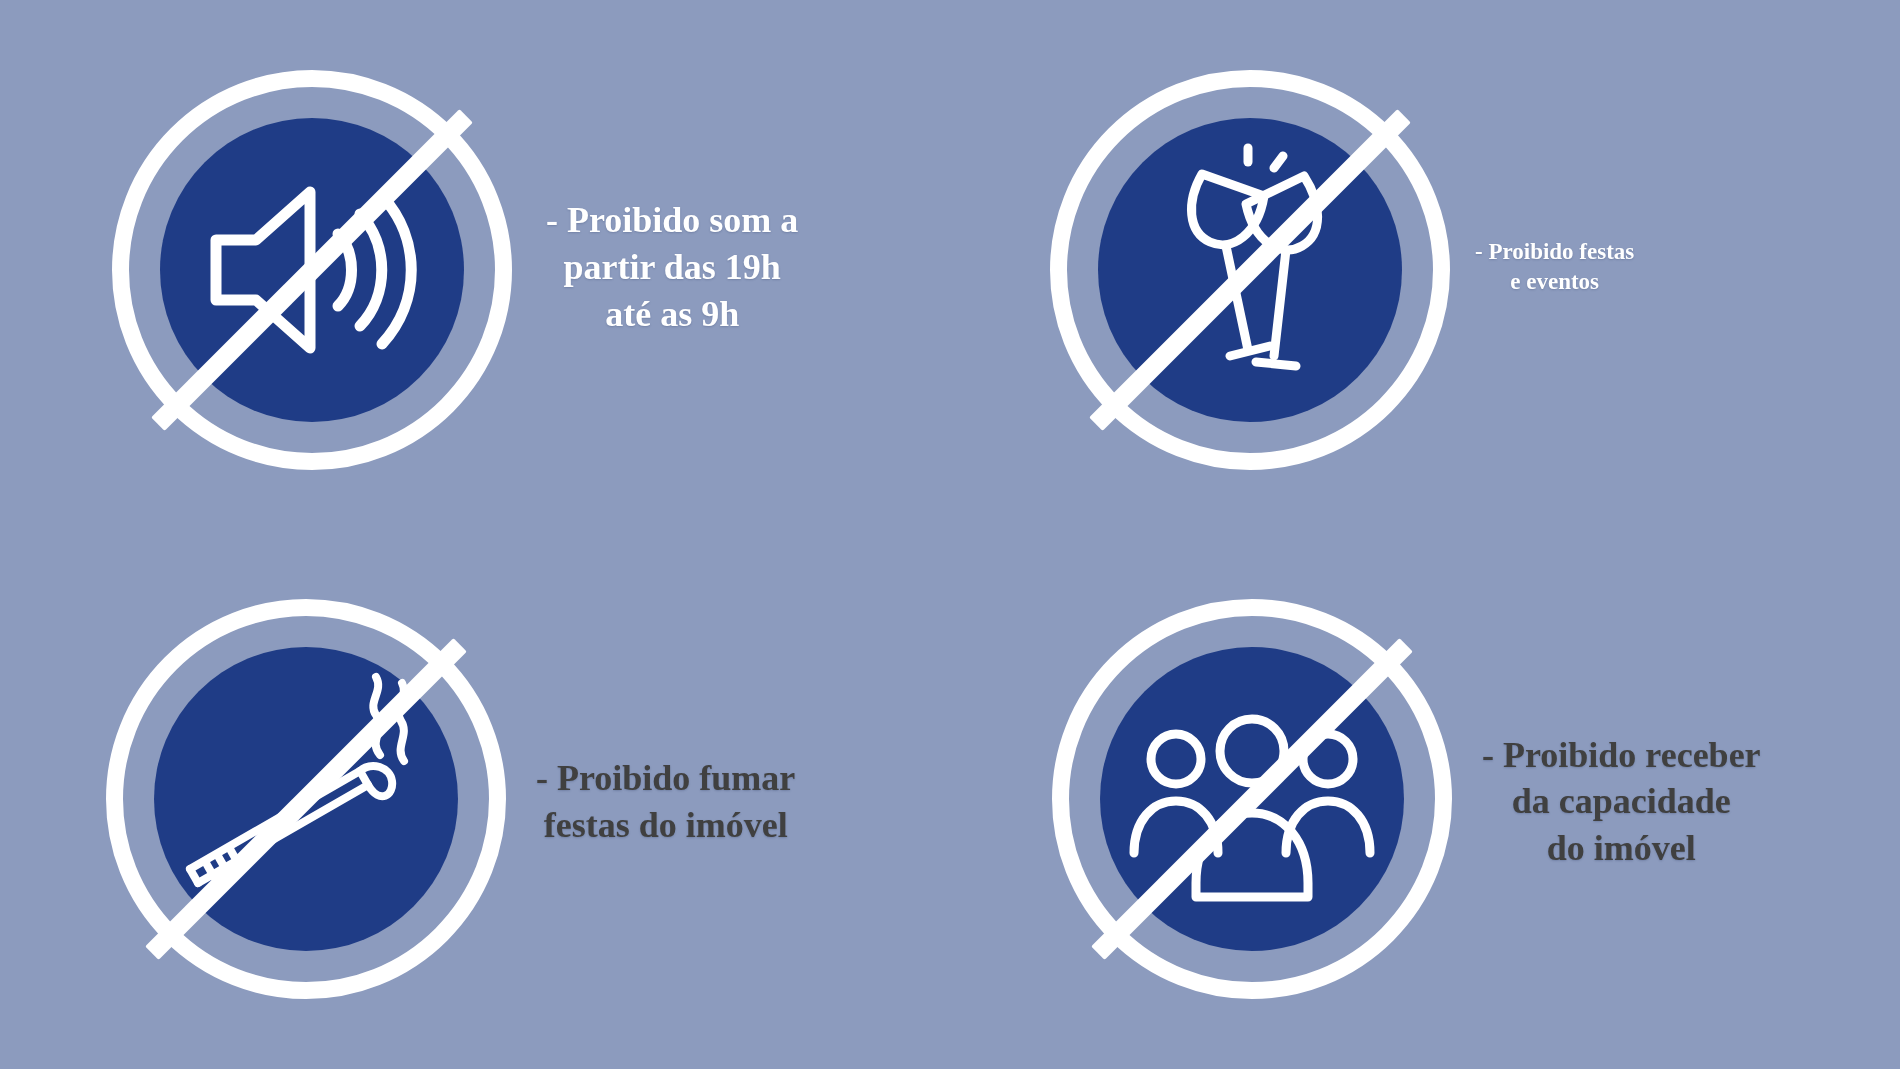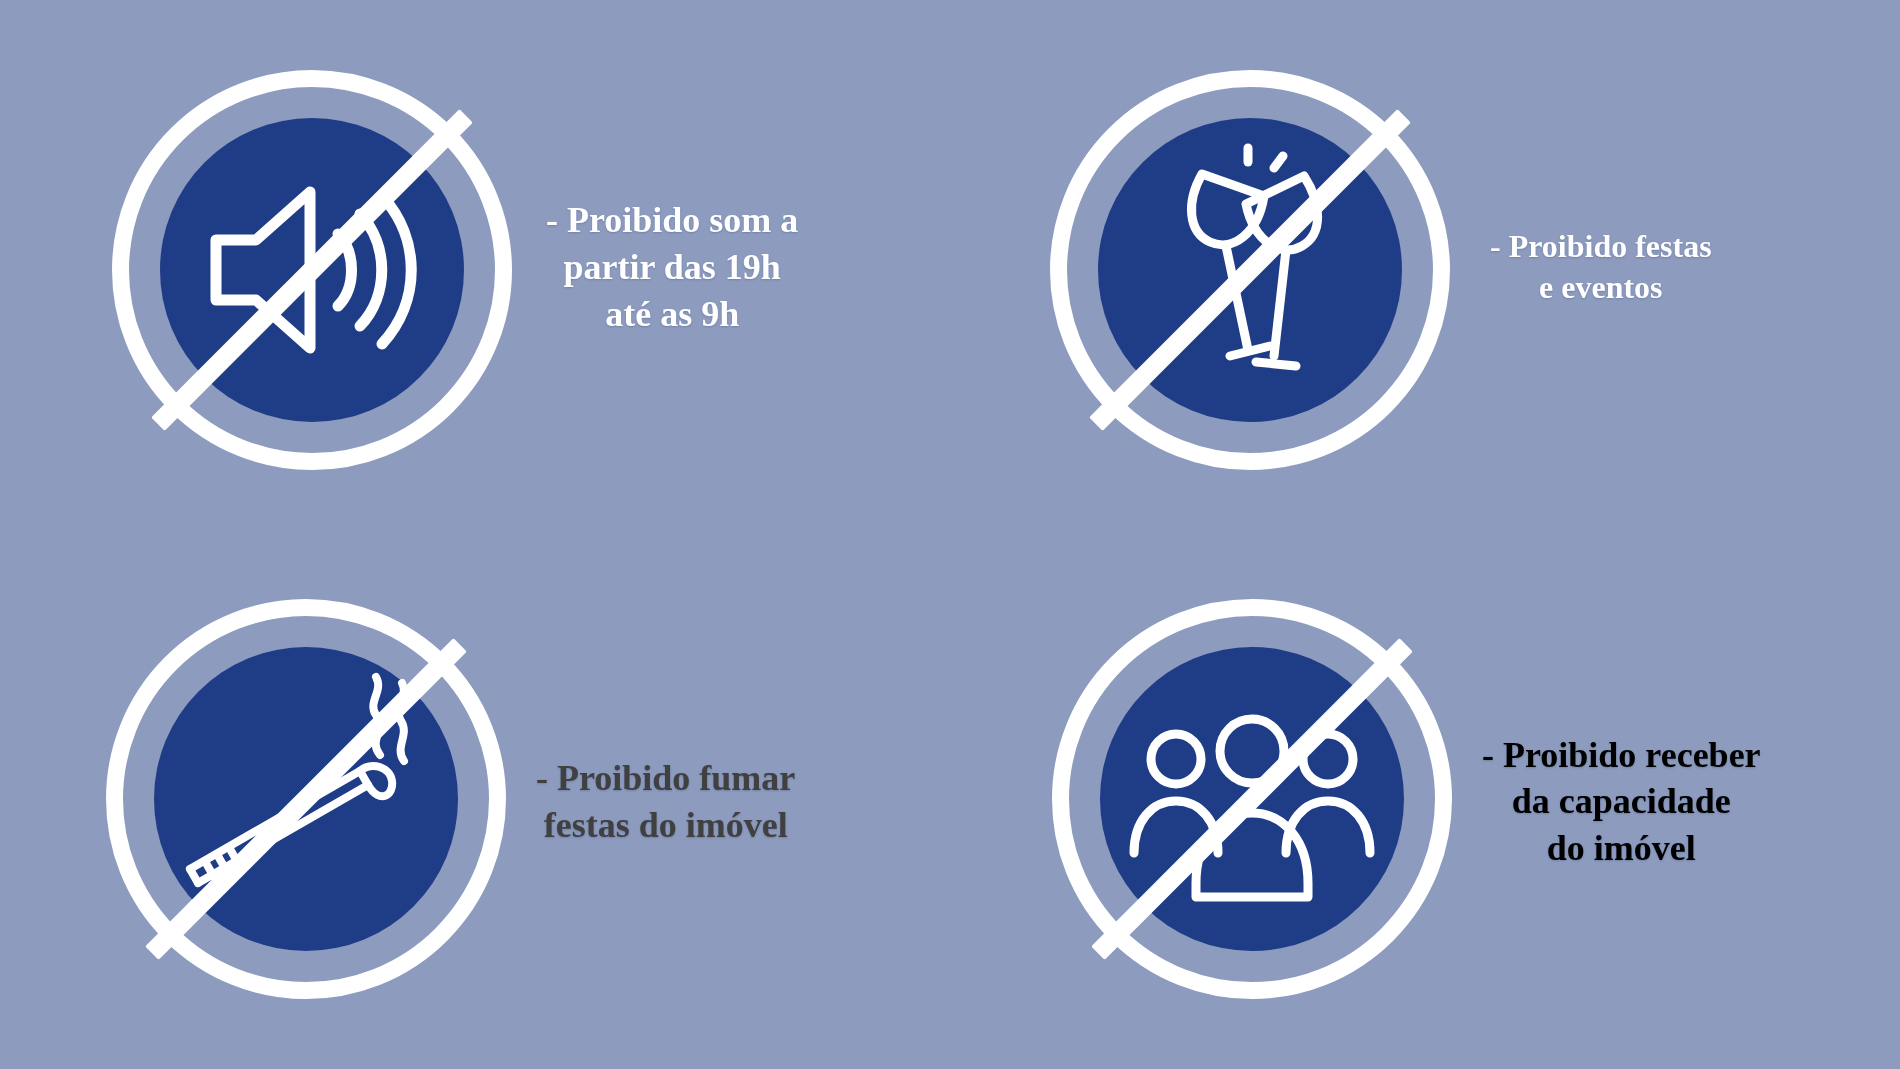--- a/index.html
+++ b/index.html
@@ -70,21 +70,21 @@
     text-shadow:0 1px 2px rgba(40,55,95,.25);
     max-width:380px;
   }
   .textblock .para + .para{margin-top:26px;}
   .textblock .line{white-space:nowrap;}
 
   
   .cell-1 .badge{margin-left:112px;margin-top:6px;}
   .cell-1 .textblock{font-size:36px;margin-left:34px;}
   .cell-2 .badge{margin-left:100px;margin-top:6px;}
-  .cell-2 .textblock{font-size:32px;margin-left:40px;}
+  .cell-2 .textblock{font-size:23px;margin-left:25px;}
   .cell-3 .badge{margin-left:106px;margin-top:-6px;}
   .cell-3 .textblock{font-size:36px;margin-left:30px;}
   .cell-4 .badge{margin-left:102px;margin-top:-6px;}
   .cell-4 .textblock{font-size:36px;margin-left:30px;}
 </style>
 </head>
 <body style="background: rgb(140, 155, 190);">
 
 <div class="board">
 
@@ -188,21 +188,21 @@
           <circle cx="228" cy="112" r="25"></circle>
           <path d="M186 206 C186 174 204 154 228 154 C252 154 270 174 270 206"></path>
 
           <circle cx="152" cy="104" r="32"></circle>
           <path d="M96 236 C96 194 120 166 152 166 C184 166 208 194 208 236 L208 250 L96 250 Z"></path>
         </svg>
       </div>
       <div class="slash" style="background: rgb(255, 255, 255);"></div>
     </div>
 
-    <div class="textblock" style="color: #000000;">
+    <div class="textblock" style="color: #404040;">
       <div class="para">
         <div class="line">- Proibido receber</div>
         <div class="line">da capacidade</div>
         <div class="line">do imóvel</div>
       </div>
     </div>
   </div>
 
 </div>
 

